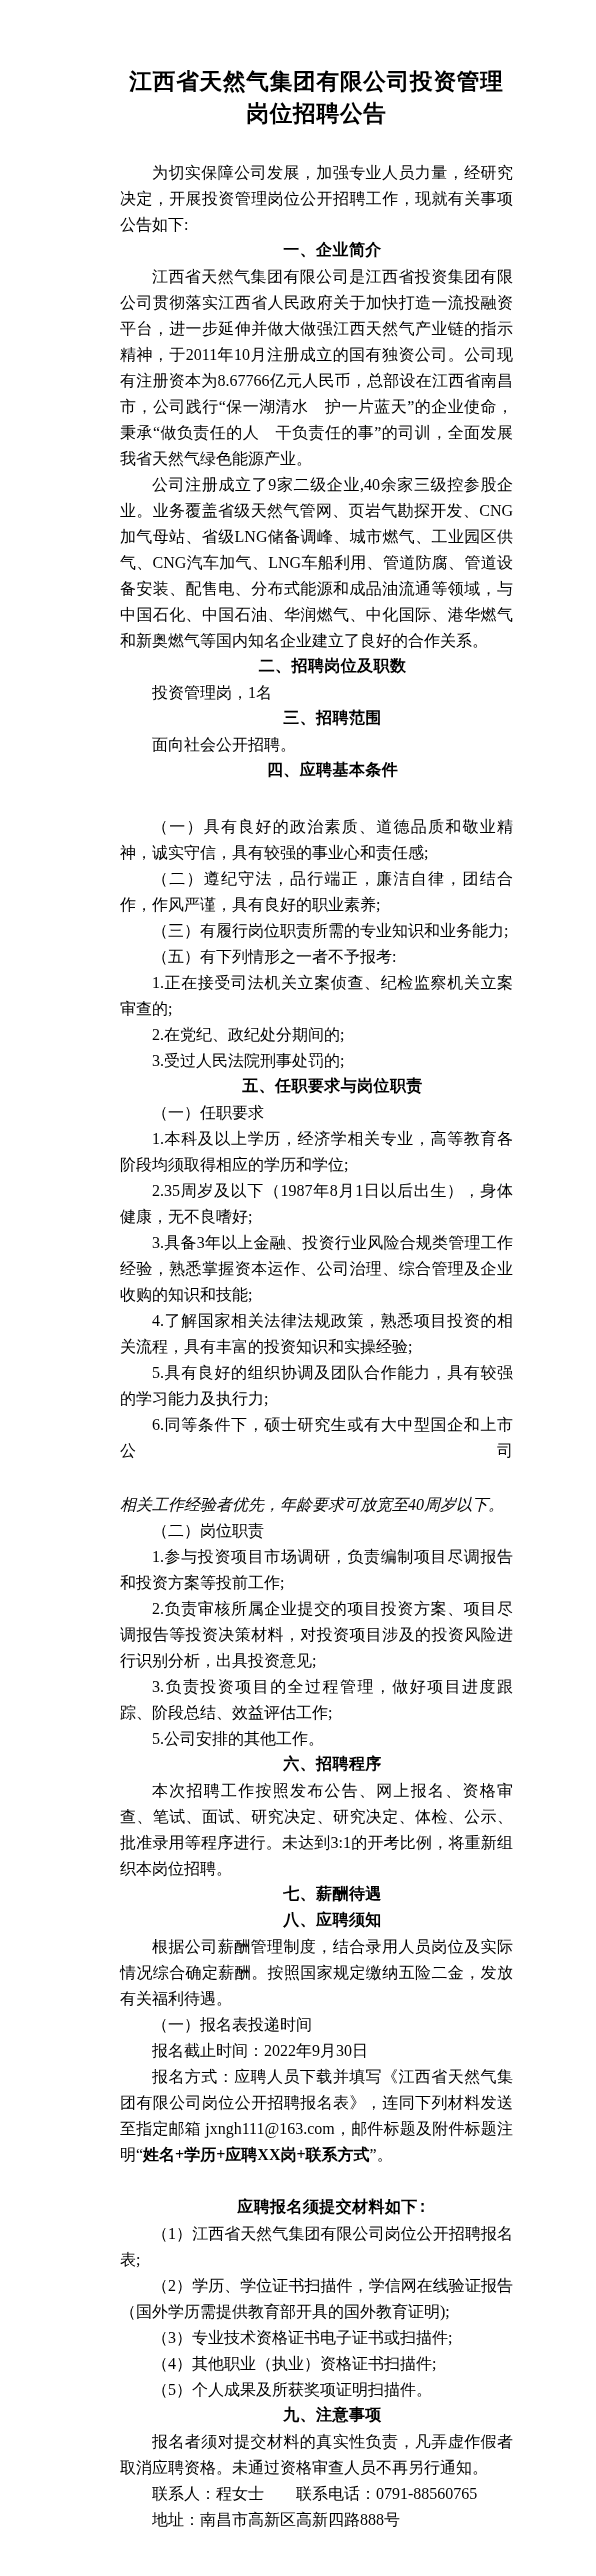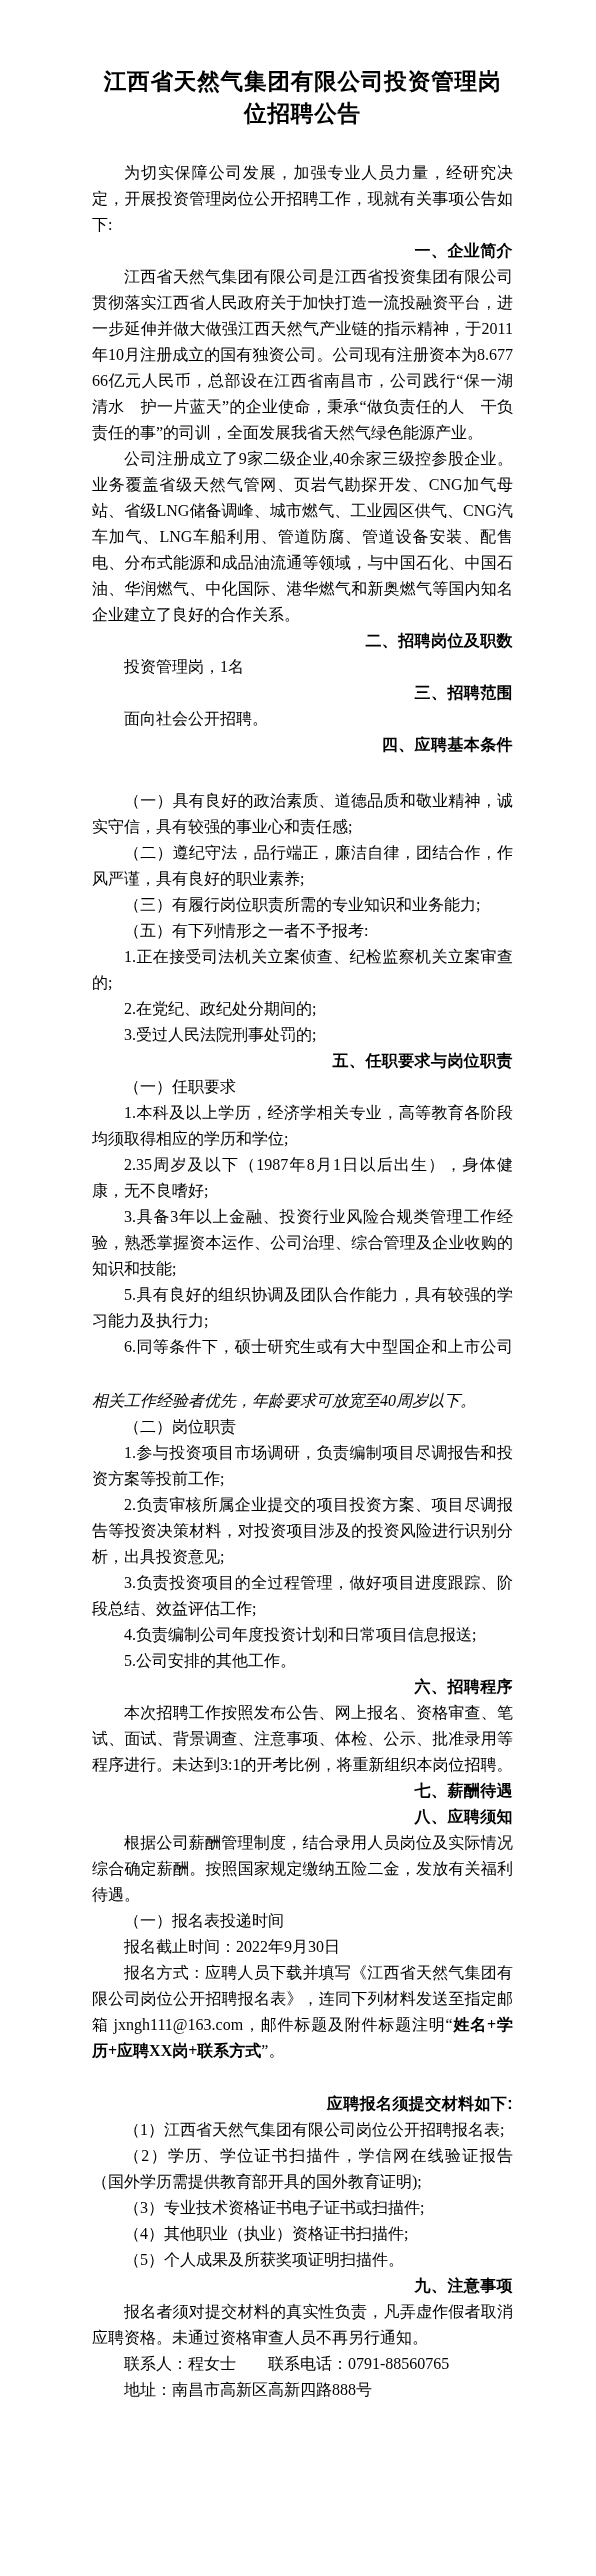--- a/index.html
+++ b/index.html
@@ -10,44 +10,44 @@
   body {
     width: 596px;
     height: 2576px;
     overflow: hidden;
     color: #000000;
     font-family: "Liberation Serif", "DejaVu Serif", serif;
   }
   .doc {
     box-sizing: border-box;
     width: 596px;
-    padding: 66px 83px 0 92px;
+    padding: 66px 83px 0 120px;
   }
   .title {
     font-family: "Liberation Serif", "DejaVu Serif", serif;
     font-weight: bold;
     font-size: 22.6px;
     line-height: 32px;
     text-align: center;
     letter-spacing: 0.8px;
     margin: 0 0 30px 0;
   }
   .blk {
     font-size: 16px;
     line-height: 26px;
     text-align: justify;
     text-indent: 2em;
     word-break: break-all;
     margin: 0;
   }
   .blk.heading,
   .blk.bold-para {
-    font-family: Liberation Sans, sans-serif;
+    font-family: Liberation Mono, monospace;
     font-weight: bold;
-    text-align: right;
+    text-align: center;
     letter-spacing: 0.4px;
   }
   .blk.para-noindent {
     text-indent: 0;
     font-style: italic;
   }
   .blk.para-fullline {
     text-align-last: justify;
   }
   .blk .b {
@@ -78,32 +78,32 @@
       <div class="blk para">（三）有履行岗位职责所需的专业知识和业务能力;</div>
       <div class="blk para">（五）有下列情形之一者不予报考:</div>
       <div class="blk para">1.正在接受司法机关立案侦查、纪检监察机关立案审查的;</div>
       <div class="blk para">2.在党纪、政纪处分期间的;</div>
       <div class="blk para">3.受过人民法院刑事处罚的;</div>
       <div class="blk heading">五、任职要求与岗位职责</div>
       <div class="blk para">（一）任职要求</div>
       <div class="blk para">1.本科及以上学历，经济学相关专业，高等教育各阶段均须取得相应的学历和学位;</div>
       <div class="blk para">2.35周岁及以下（1987年8月1日以后出生），身体健康，无不良嗜好;</div>
       <div class="blk para">3.具备3年以上金融、投资行业风险合规类管理工作经验，熟悉掌握资本运作、公司治理、综合管理及企业收购的知识和技能;</div>
+      <div class="blk para">4.了解国家相关法律法规政策，熟悉项目投资的相关流程，具有丰富的投资知识和实操经验;</div>
       <div class="blk para">5.具有良好的组织协调及团队合作能力，具有较强的学习能力及执行力;</div>
       <div class="blk para-fullline">6.同等条件下，硕士研究生或有大中型国企和上市公司</div>
       <div class="blk gap" style="height: 28px;"></div>
       <div class="blk para-noindent">相关工作经验者优先，年龄要求可放宽至40周岁以下。</div>
       <div class="blk para">（二）岗位职责</div>
       <div class="blk para">1.参与投资项目市场调研，负责编制项目尽调报告和投资方案等投前工作;</div>
       <div class="blk para">2.负责审核所属企业提交的项目投资方案、项目尽调报告等投资决策材料，对投资项目涉及的投资风险进行识别分析，出具投资意见;</div>
       <div class="blk para">3.负责投资项目的全过程管理，做好项目进度跟踪、阶段总结、效益评估工作;</div>
-      <div class="blk para">4.负责编制公司年度投资计划和日常项目信息报送;</div>
       <div class="blk para">5.公司安排的其他工作。</div>
       <div class="blk heading">六、招聘程序</div>
-      <div class="blk para">本次招聘工作按照发布公告、网上报名、资格审查、笔试、面试、背景调查、注意事项、体检、公示、批准录用等程序进行。未达到3:1的开考比例，将重新组织本岗位招聘。</div>
+      <div class="blk para">本次招聘工作按照发布公告、网上报名、资格审查、笔试、面试、研究决定、研究决定、体检、公示、批准录用等程序进行。未达到3:1的开考比例，将重新组织本岗位招聘。</div>
       <div class="blk heading">七、薪酬待遇</div>
       <div class="blk heading">八、应聘须知</div>
       <div class="blk para">根据公司薪酬管理制度，结合录用人员岗位及实际情况综合确定薪酬。按照国家规定缴纳五险二金，发放有关福利待遇。</div>
       <div class="blk para">（一）报名表投递时间</div>
       <div class="blk para">报名截止时间：2022年9月30日</div>
       <div class="blk rich"><span>报名方式：应聘人员下载并填写《江西省天然气集团有限公司岗位公开招聘报名表》，连同下列材料发送至指定邮箱 jxngh111@163.com，邮件标题及附件标题注明“</span><span class="b">姓名+学历+应聘XX岗+联系方式</span><span>”。</span></div>
       <div class="blk gap" style="height: 27px;"></div>
       <div class="blk bold-para">应聘报名须提交材料如下:</div>
       <div class="blk para">（1）江西省天然气集团有限公司岗位公开招聘报名表;</div>
       <div class="blk para">（2）学历、学位证书扫描件，学信网在线验证报告（国外学历需提供教育部开具的国外教育证明);</div>

